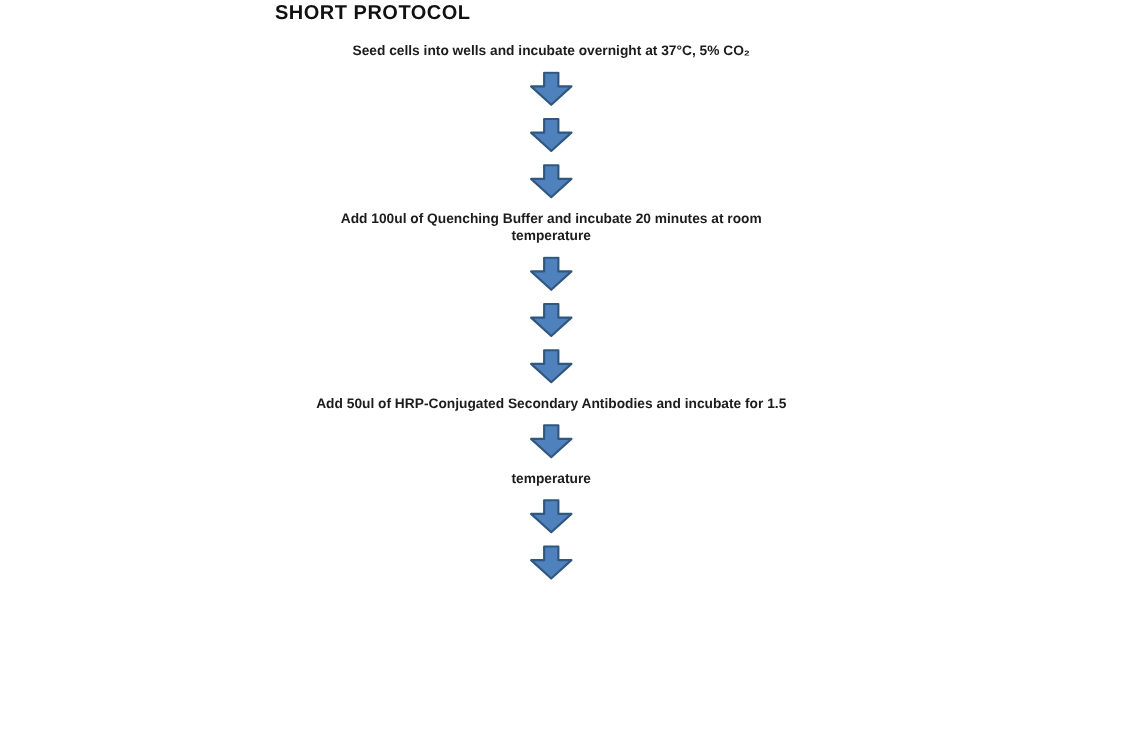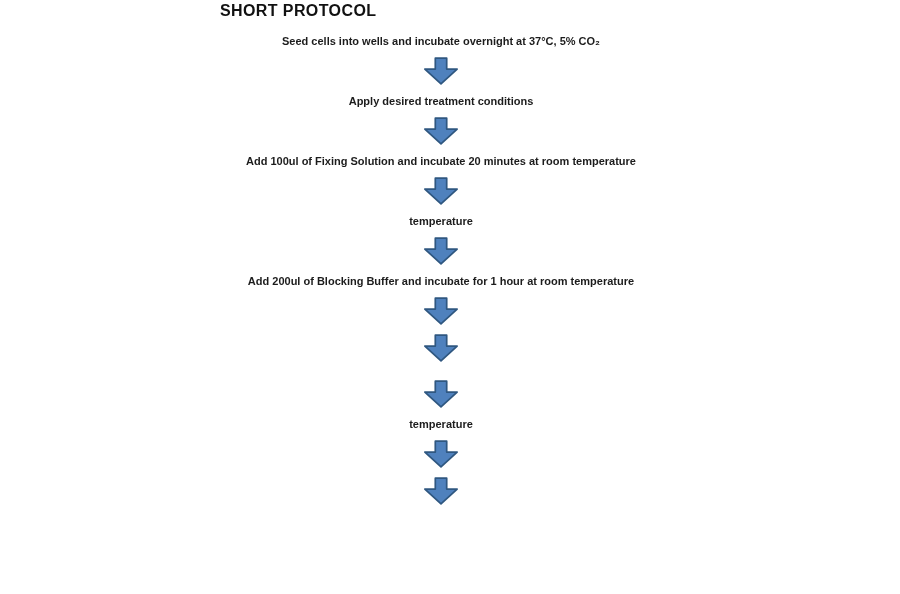--- a/index.html
+++ b/index.html
@@ -64,58 +64,51 @@
   <h1 class="page-title">SHORT PROTOCOL</h1>
   <div class="steps" id="steps">
       <div class="step-text">
         <span class="line">Seed cells into wells and incubate overnight at 37°C, 5% CO₂</span>
       </div>
       <div class="arrow-wrap">
     <svg width="38" height="28" viewBox="0 0 40 29" xmlns="http://www.w3.org/2000/svg">
       <path d="M 14 1 L 26 1 L 26 12.5 L 37 12.5 L 20 28 L 3 12.5 L 14 12.5 Z" fill="#4f81bd" stroke="#2f5780" stroke-width="1.8" stroke-linejoin="round"></path>
     </svg>
   </div>
-      <div class="step-text">
-        <span class="line">Apply desired treatment conditions</span>
-      </div>
+      <div class="arrow-wrap">
+    <svg width="38" height="28" viewBox="0 0 40 29" xmlns="http://www.w3.org/2000/svg">
+      <path d="M 14 1 L 26 1 L 26 12.5 L 37 12.5 L 20 28 L 3 12.5 L 14 12.5 Z" fill="#4f81bd" stroke="#2f5780" stroke-width="1.8" stroke-linejoin="round"></path>
+    </svg>
+  </div>
       <div class="arrow-wrap">
     <svg width="38" height="28" viewBox="0 0 40 29" xmlns="http://www.w3.org/2000/svg">
       <path d="M 14 1 L 26 1 L 26 12.5 L 37 12.5 L 20 28 L 3 12.5 L 14 12.5 Z" fill="#4f81bd" stroke="#2f5780" stroke-width="1.8" stroke-linejoin="round"></path>
     </svg>
   </div>
       <div class="step-text">
-        <span class="line">Add 100ul of Fixing Solution and incubate 20 minutes at room temperature</span>
-      </div>
-      <div class="arrow-wrap">
-    <svg width="38" height="28" viewBox="0 0 40 29" xmlns="http://www.w3.org/2000/svg">
-      <path d="M 14 1 L 26 1 L 26 12.5 L 37 12.5 L 20 28 L 3 12.5 L 14 12.5 Z" fill="#4f81bd" stroke="#2f5780" stroke-width="1.8" stroke-linejoin="round"></path>
-    </svg>
-  </div>
-      <div class="step-text">
+        <span class="line">Add 100ul of Quenching Buffer and incubate 20 minutes at room</span>
         <span class="line">temperature</span>
-      </div>
-      <div class="arrow-wrap">
-    <svg width="38" height="28" viewBox="0 0 40 29" xmlns="http://www.w3.org/2000/svg">
-      <path d="M 14 1 L 26 1 L 26 12.5 L 37 12.5 L 20 28 L 3 12.5 L 14 12.5 Z" fill="#4f81bd" stroke="#2f5780" stroke-width="1.8" stroke-linejoin="round"></path>
-    </svg>
-  </div>
-      <div class="step-text">
-        <span class="line">Add 200ul of Blocking Buffer and incubate for 1 hour at room temperature</span>
       </div>
       <div class="arrow-wrap">
     <svg width="38" height="28" viewBox="0 0 40 29" xmlns="http://www.w3.org/2000/svg">
       <path d="M 14 1 L 26 1 L 26 12.5 L 37 12.5 L 20 28 L 3 12.5 L 14 12.5 Z" fill="#4f81bd" stroke="#2f5780" stroke-width="1.8" stroke-linejoin="round"></path>
     </svg>
   </div>
       <div class="arrow-wrap">
     <svg width="38" height="28" viewBox="0 0 40 29" xmlns="http://www.w3.org/2000/svg">
       <path d="M 14 1 L 26 1 L 26 12.5 L 37 12.5 L 20 28 L 3 12.5 L 14 12.5 Z" fill="#4f81bd" stroke="#2f5780" stroke-width="1.8" stroke-linejoin="round"></path>
     </svg>
   </div>
+      <div class="arrow-wrap">
+    <svg width="38" height="28" viewBox="0 0 40 29" xmlns="http://www.w3.org/2000/svg">
+      <path d="M 14 1 L 26 1 L 26 12.5 L 37 12.5 L 20 28 L 3 12.5 L 14 12.5 Z" fill="#4f81bd" stroke="#2f5780" stroke-width="1.8" stroke-linejoin="round"></path>
+    </svg>
+  </div>
       <div class="step-text">
+        <span class="line">Add 50ul of HRP-Conjugated Secondary Antibodies and incubate for 1.5</span>
       </div>
       <div class="arrow-wrap">
     <svg width="38" height="28" viewBox="0 0 40 29" xmlns="http://www.w3.org/2000/svg">
       <path d="M 14 1 L 26 1 L 26 12.5 L 37 12.5 L 20 28 L 3 12.5 L 14 12.5 Z" fill="#4f81bd" stroke="#2f5780" stroke-width="1.8" stroke-linejoin="round"></path>
     </svg>
   </div>
       <div class="step-text">
         <span class="line">temperature</span>
       </div>
       <div class="arrow-wrap">

